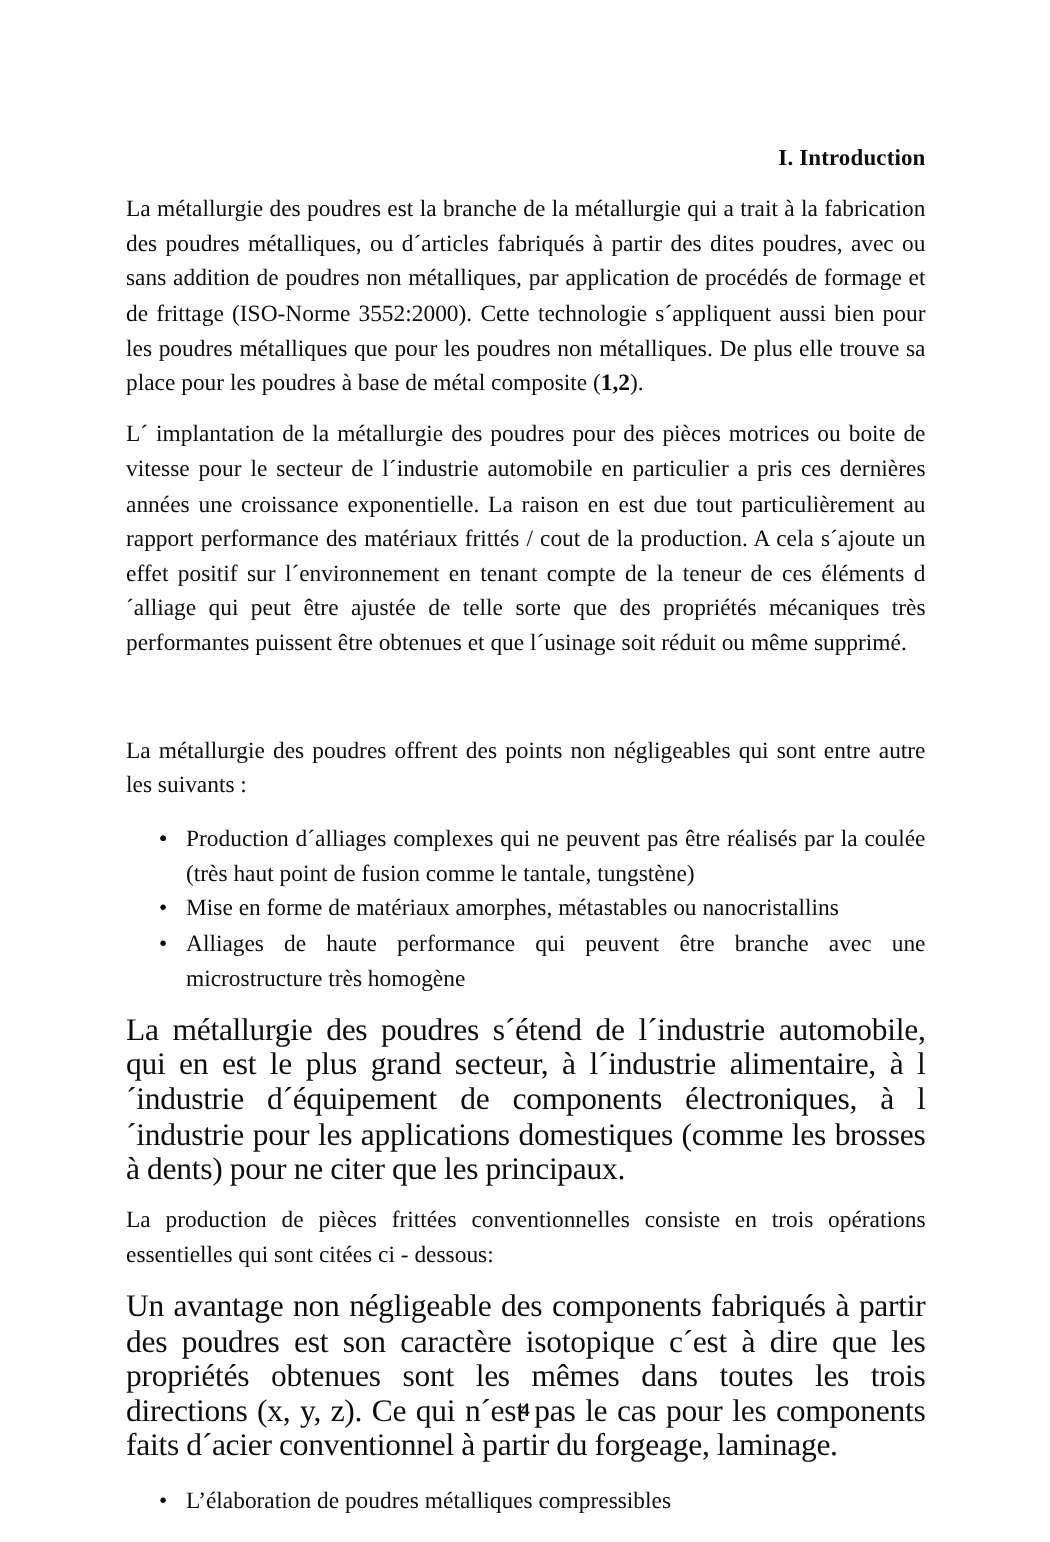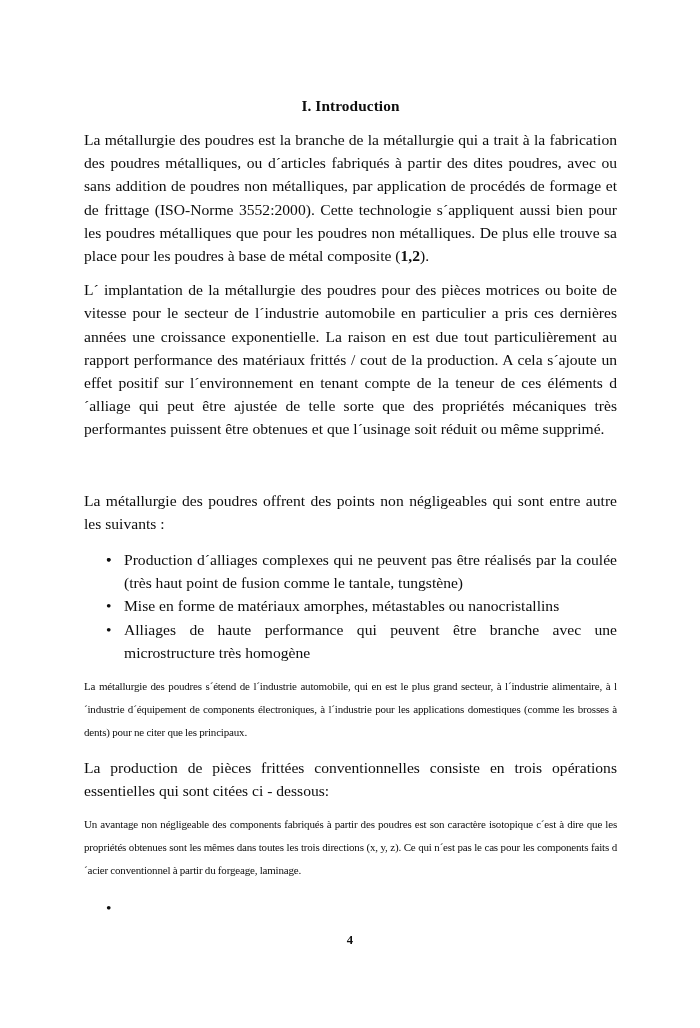--- a/index.html
+++ b/index.html
@@ -28,35 +28,35 @@
     width: 533px;
   }
 
   
   .heading {
     font-size: 15.3px;
     font-weight: bold;
     line-height: 20px;
     letter-spacing: 0.1px;
     margin: 0 0 12px 0;
-    text-align: center;
+    text-align: right;
   }
 
   
   .para {
     font-size: 15.6px;
     line-height: 23.2px;
     text-align: justify;
     text-justify: inter-word;
     margin: 0 0 11px 0;
     hyphens: none;
   }
   
   .para.condensed {
-    font-size: 11px;
+    font-size: 21px;
     letter-spacing: -0.18px;
     word-spacing: -0.2px;
   }
   .para.tight {
     margin-bottom: 12px;
     margin-top: 48px;
   }
   .para b { font-weight: bold; }
 
   
@@ -118,20 +118,20 @@
       <li><span class="marker">•</span><span>Alliages de haute performance qui peuvent être branche avec une microstructure très homogène</span></li>
     </ul>
 
     <p class="para condensed">La  métallurgie des poudres s´étend de l´industrie automobile, qui en est le plus grand secteur, à l´industrie alimentaire, à l´industrie d´équipement de components électroniques, à l´industrie pour les applications domestiques (comme les brosses à dents) pour ne citer que les principaux.</p>
 
     <p class="para">La production de pièces frittées conventionnelles consiste en trois opérations essentielles qui sont citées ci - dessous:</p>
 
     <p class="para condensed">Un avantage non négligeable des components fabriqués à partir des poudres est son caractère isotopique c´est à dire que les propriétés obtenues sont les mêmes dans toutes les trois directions (x, y, z). Ce qui n´est pas le cas pour les components faits d´acier conventionnel à partir du forgeage, laminage.</p>
 
     <ul class="bullets spaced-top">
-      <li class="nojust"><span class="marker">•</span></li>
+      <li class="nojust"><span class="marker">•</span><span>L’élaboration de poudres métalliques compressibles</span></li>
     </ul>
 
   </div>
 
   <div class="folio">4</div>
 
 </div>
 
 </body></html>

